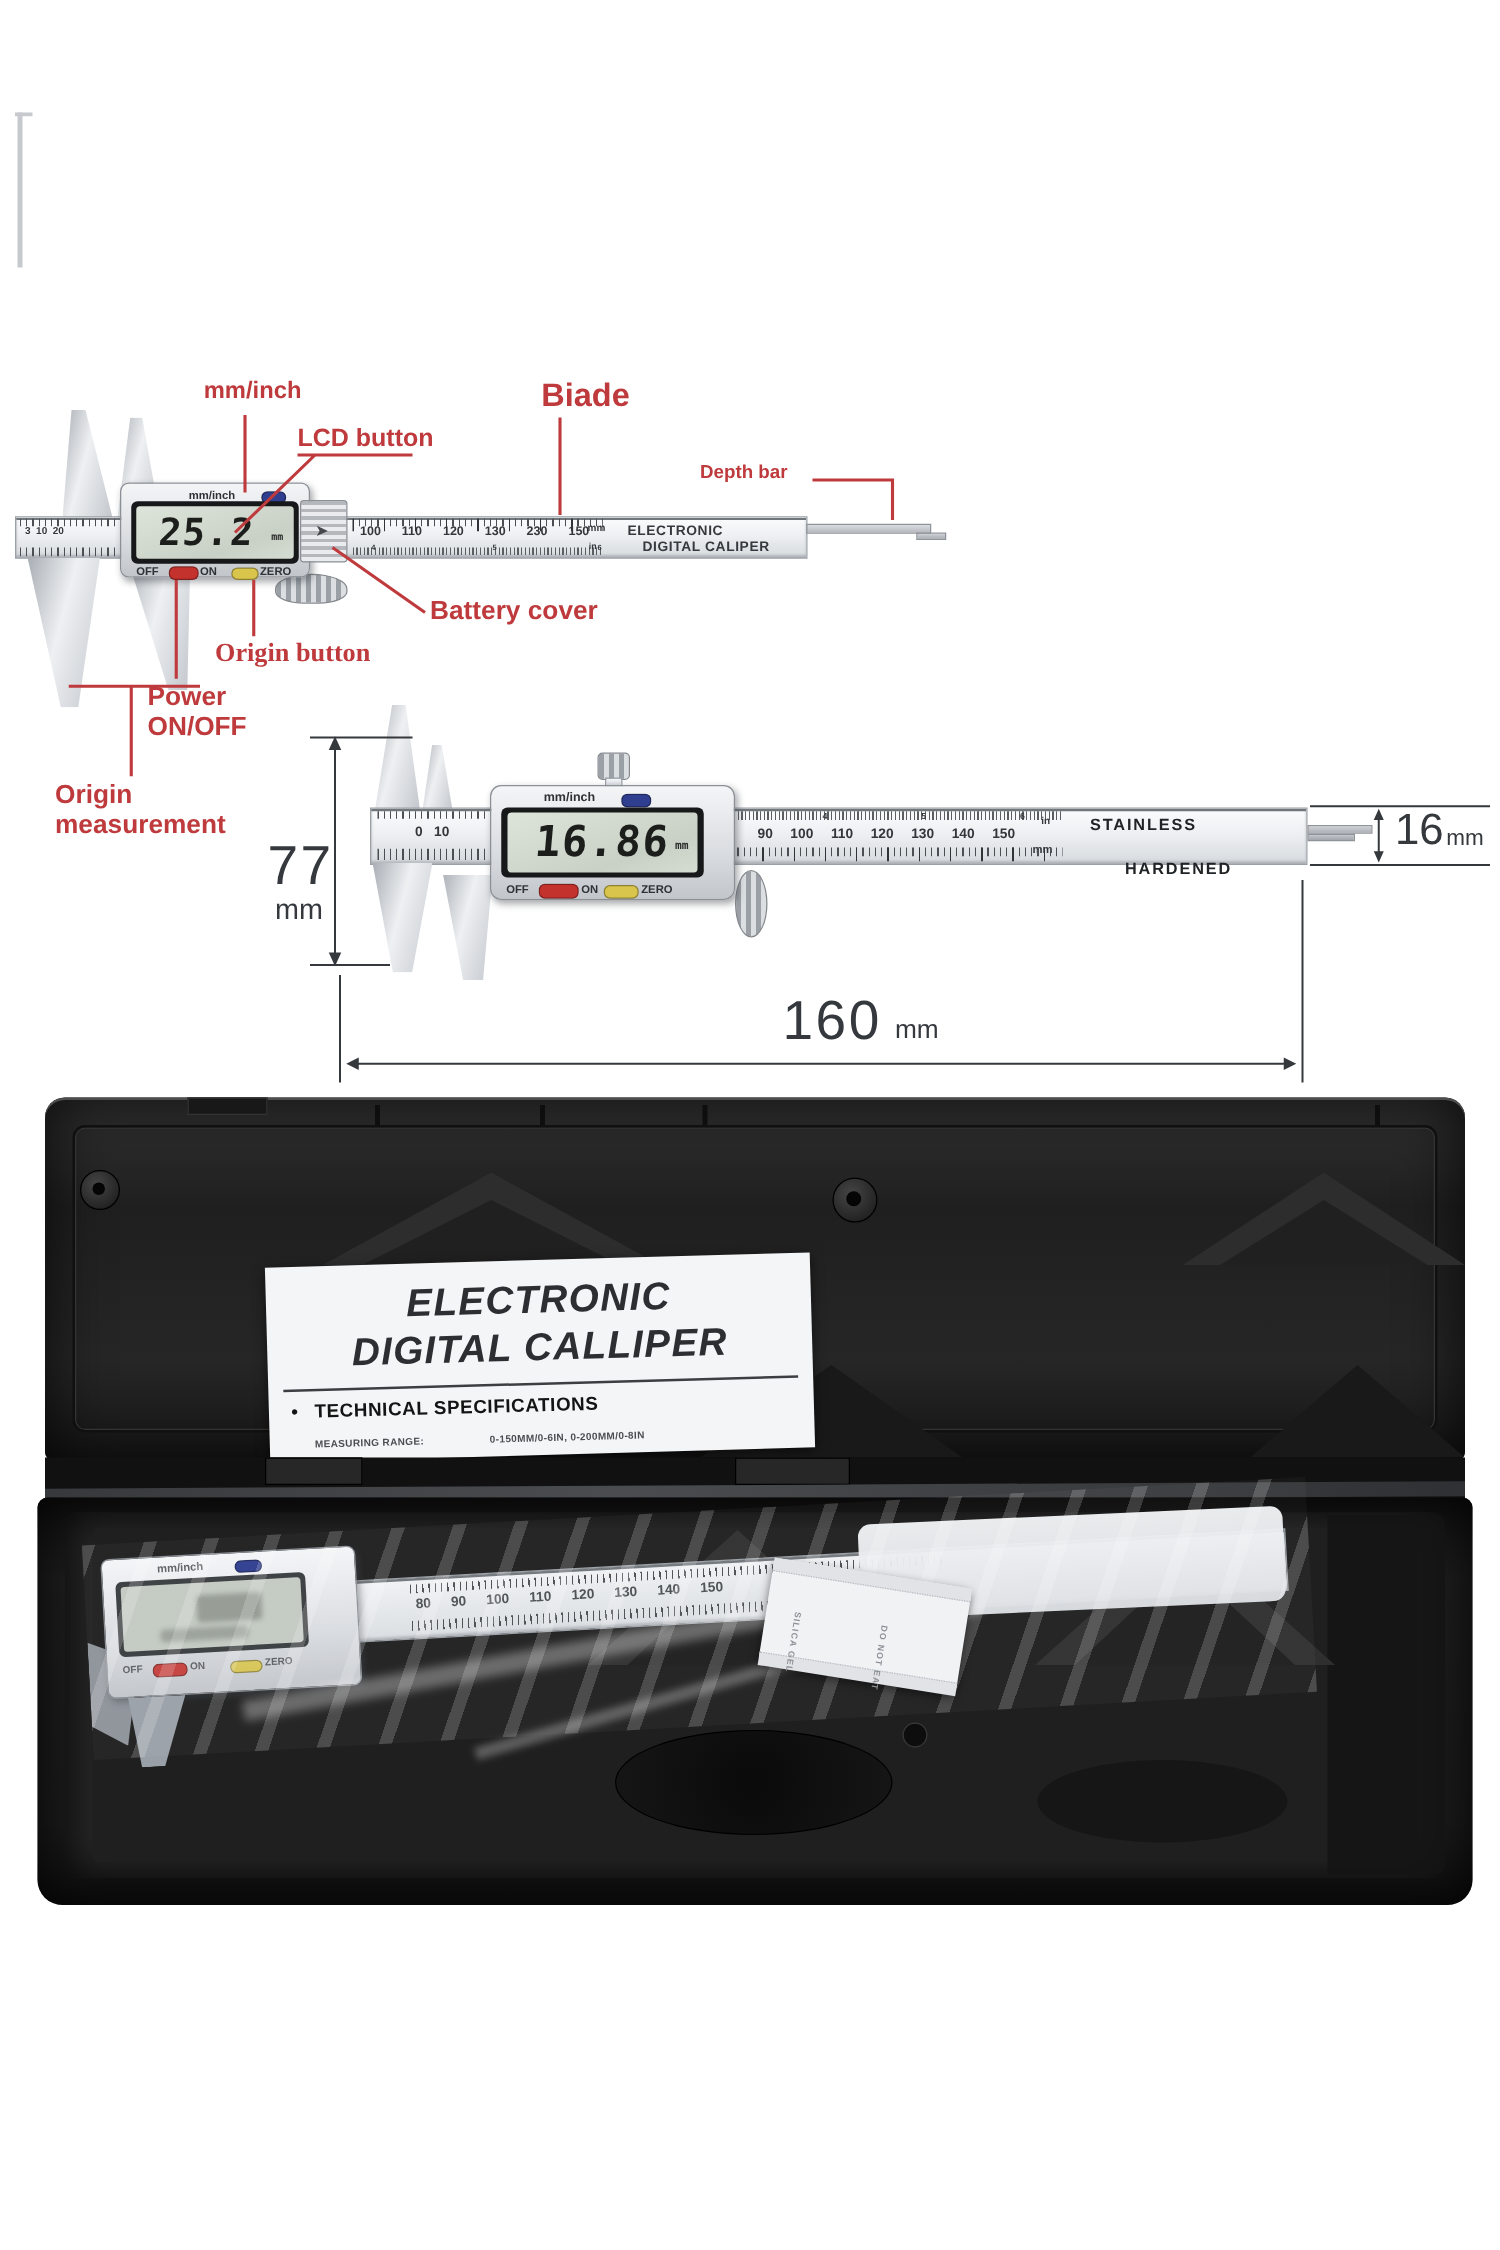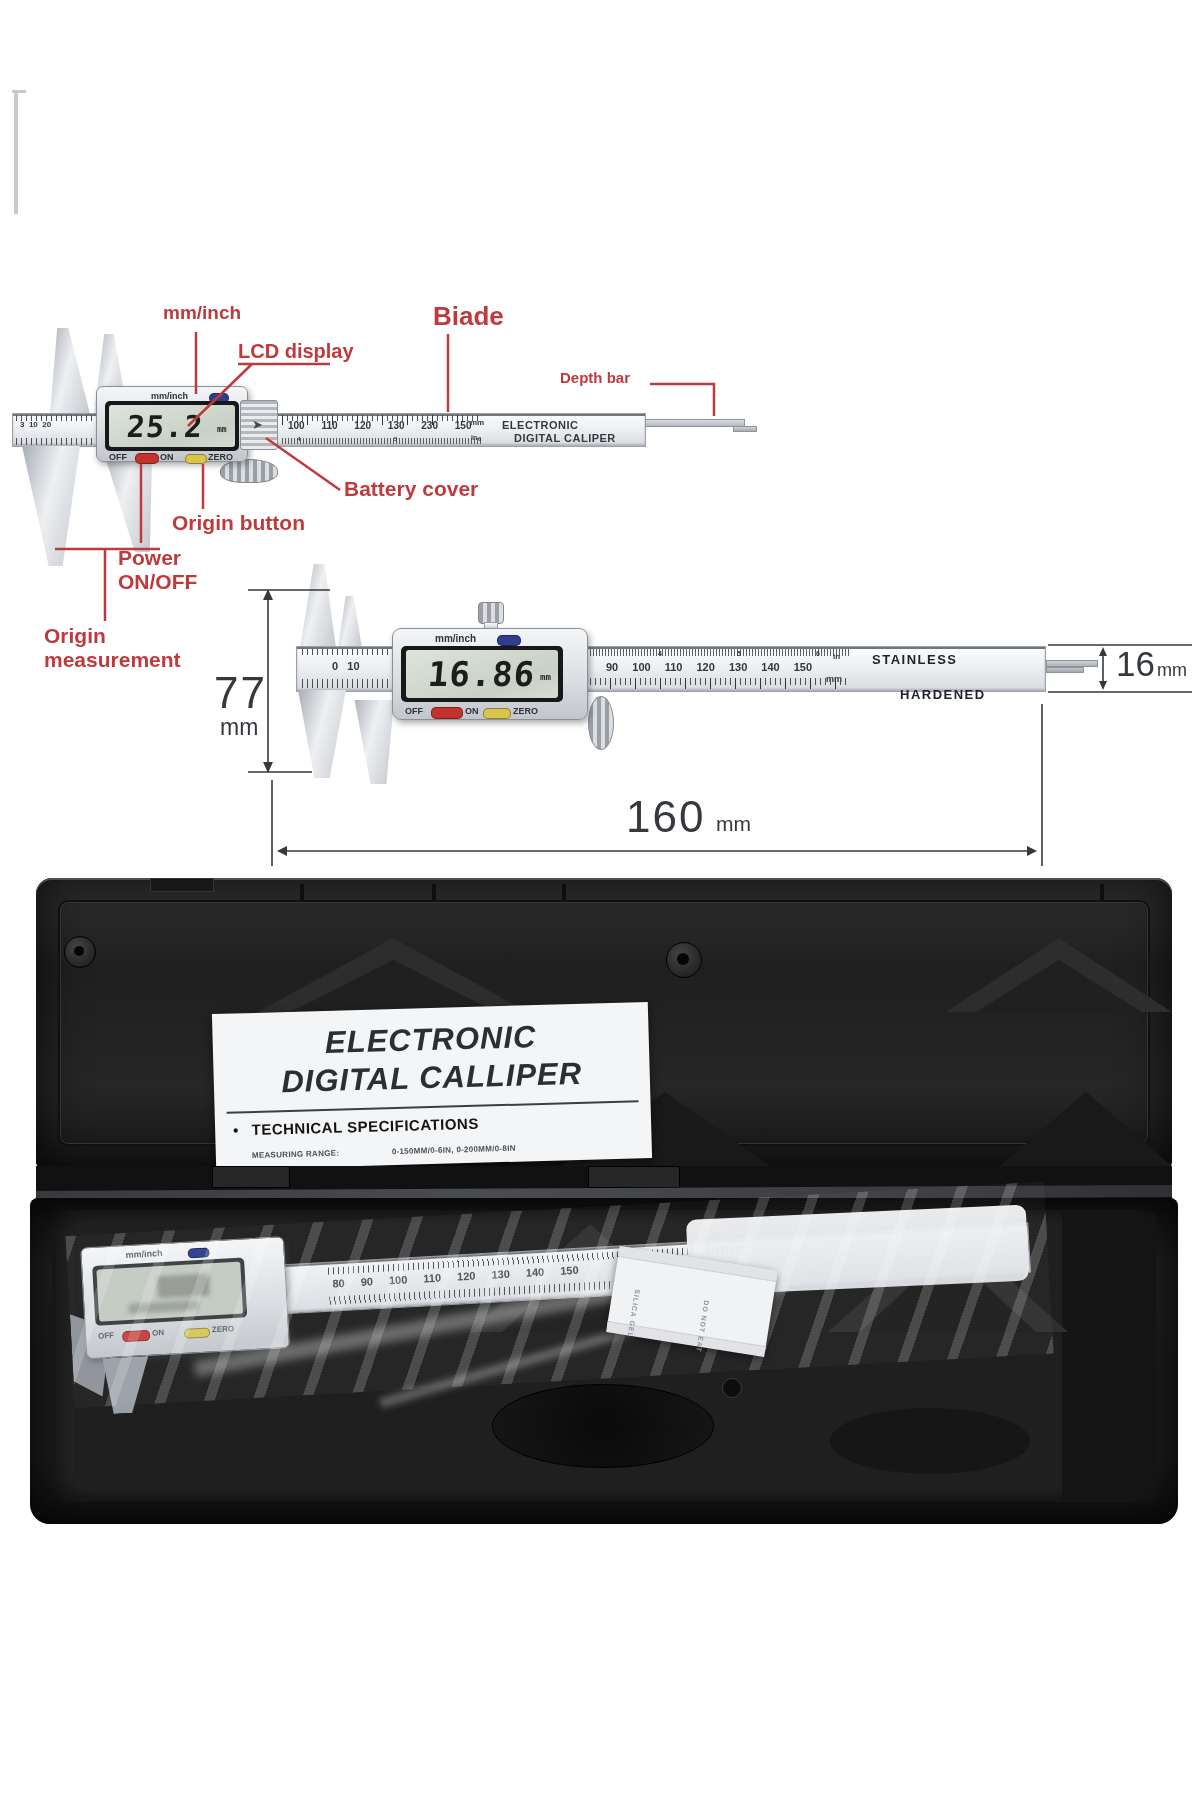--- a/index.html
+++ b/index.html
@@ -103,25 +103,25 @@
       <div class="abs pill pill-yellow" style="left:88px;top:67px;width:20px;height:8px;"></div>
       <div class="abs btn-txt" style="left:111px;top:65px;">ZERO</div>
     </div>
 
     <div class="abs ribbed-v" style="left:240px;top:400px;width:38px;height:50px;border-radius:3px;">
       <div class="abs" style="left:11px;top:16px;font-size:13px;color:#44484d;">➤</div>
     </div>
   </div>
 
   <div class="abs red-label" style="left:163px;top:302px;font-size:19px;">mm/inch</div>
-  <div class="abs red-label" style="left:238px;top:340px;font-size:20px;">LCD display</div>
+  <div class="abs red-label" style="left:238px;top:340px;font-size:20px;">LCD button</div>
   <div class="abs red-label" style="left:411px;top:302px;font-size:26px;margin-left:22px;">Biade</div>
   <div class="abs red-label" style="left:560px;top:370px;font-size:15px;">Depth bar</div>
   <div class="abs red-label" style="left:344px;top:477px;font-size:21px;">Battery cover</div>
-  <div class="abs red-label" style="left:172px;top:511px;font-size:21px;">Origin button</div>
+  <div class="abs red-label" style="left:172px;top:511px;font-size:21px;font-family:Liberation Serif, serif;">Origin button</div>
   <div class="abs red-label" style="left:118px;top:546px;font-size:21px;">
     <div>Power</div>
     <div>ON/OFF</div>
   </div>
   <div class="abs red-label" style="left:44px;top:624px;font-size:21px;">
     <div>Origin</div>
     <div>measurement</div>
   </div>
 
   <div>

